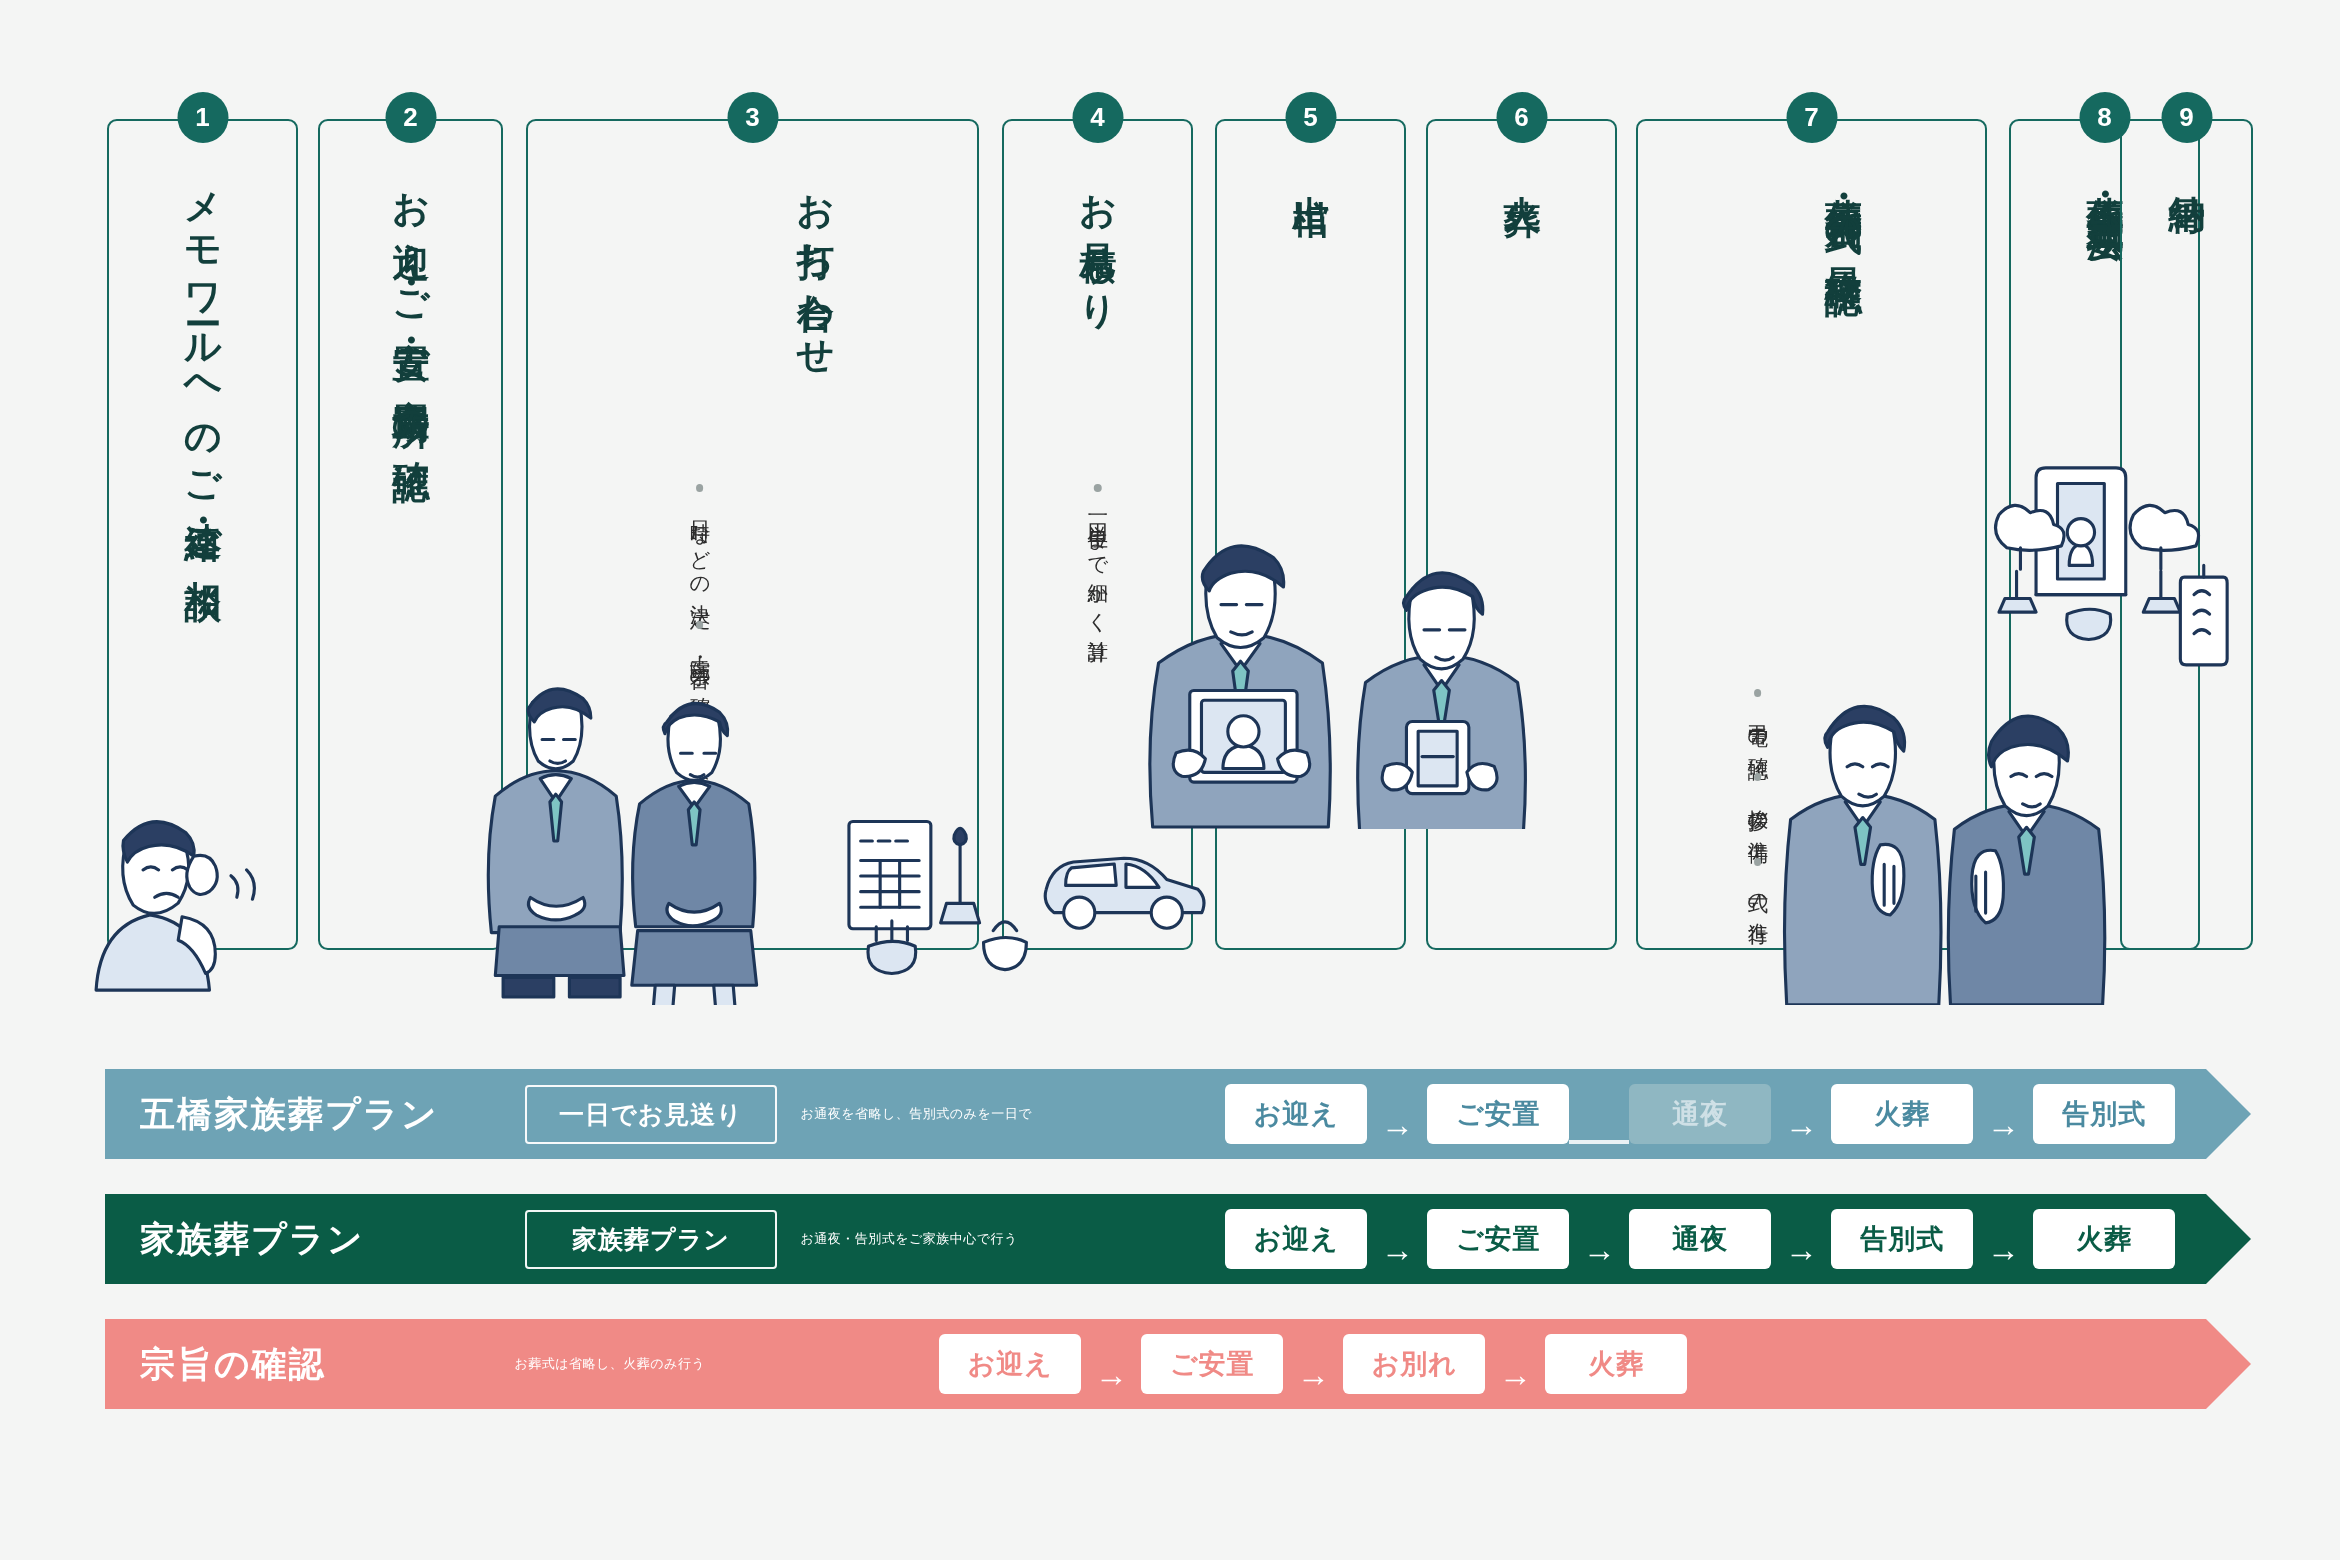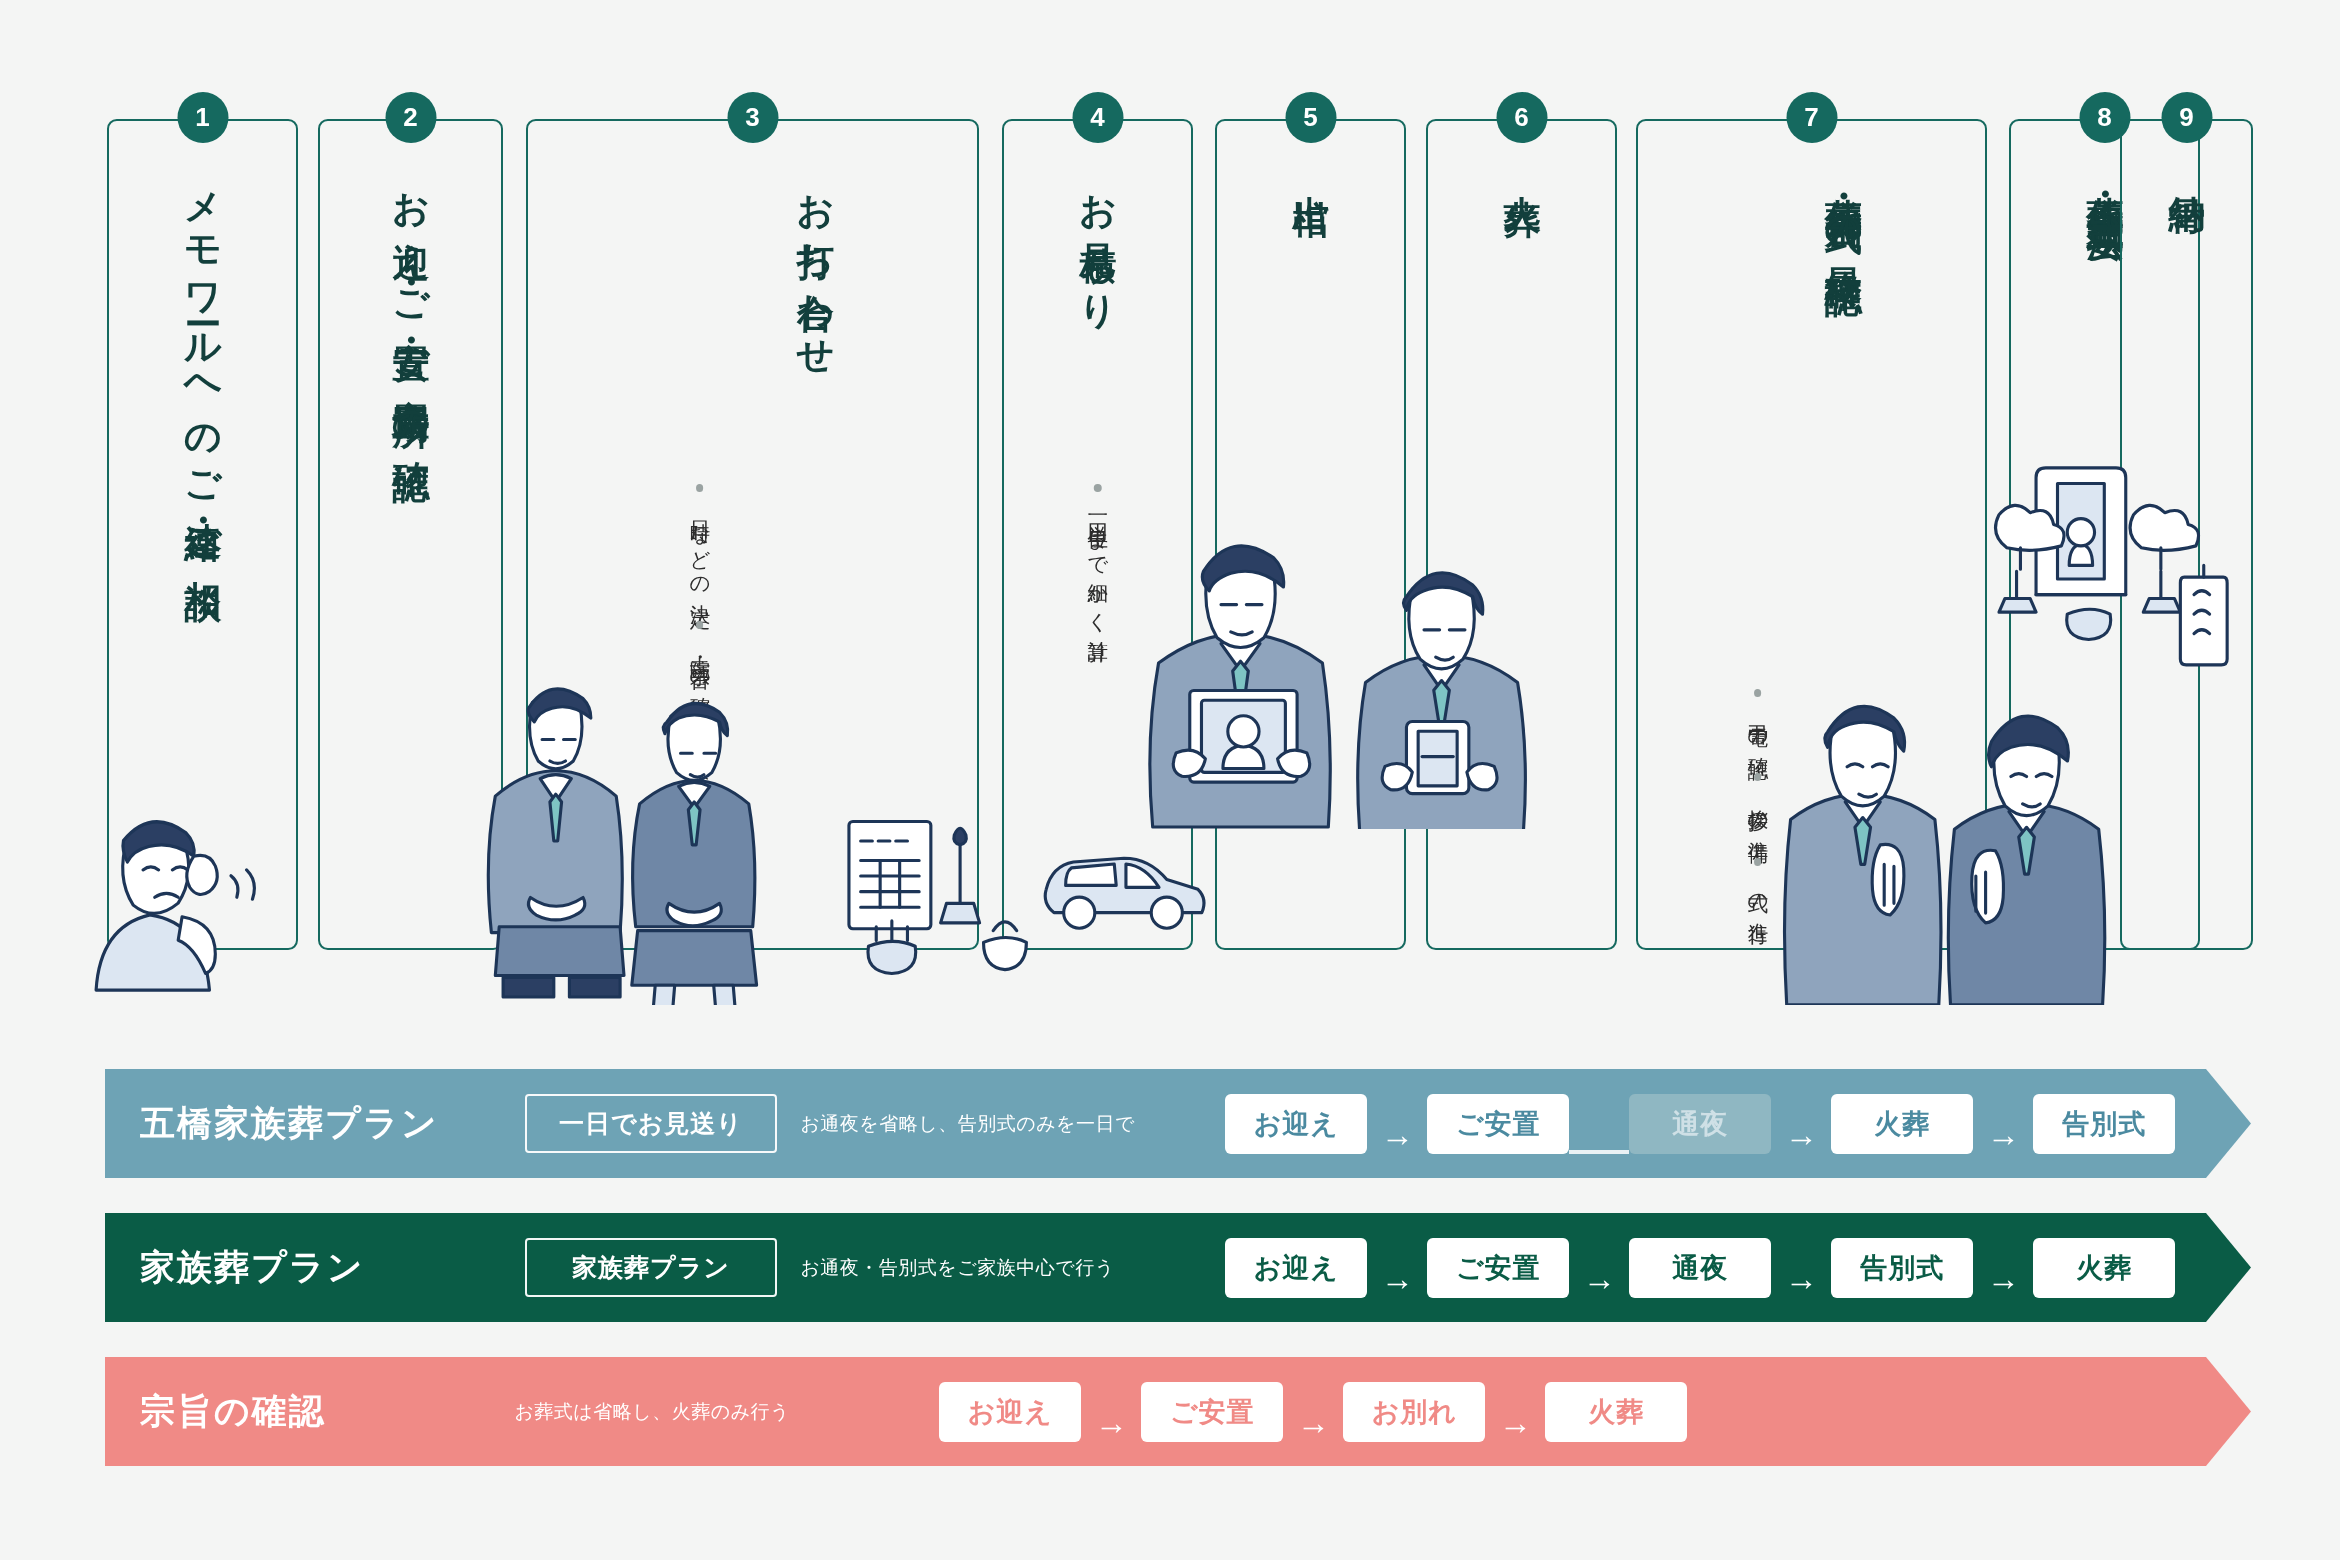--- a/index.html
+++ b/index.html
@@ -95,21 +95,21 @@
   .fill-white { fill: #ffffff; }
 
   
   .plans {
     position: absolute;
     left: 105px; top: 1069px;
     width: 2146px;
   }
   .plan {
     position: relative;
-    height: 109px;
+    height: 90px;
     margin-bottom: 35px;
   }
   .plan .bar {
     position: absolute;
     inset: 0;
     clip-path: polygon(0 0, calc(100% - 45px) 0, 100% 50%, calc(100% - 45px) 100%, 0 100%);
   }
   .plan-inner {
     position: relative;
     height: 100%;
@@ -132,21 +132,21 @@
     display: flex; align-items: center; justify-content: center;
     font-size: 25px;
     font-weight: bold;
     color: #ffffff;
     letter-spacing: 1px;
     margin-left: 34px;
   }
   .plan-desc {
     margin-left: 23.4px;
     width: 419px;
-    font-size: 19px;
+    font-size: 13px;
     color: #ffffff;
     letter-spacing: 0.5px;
   }
   .chips {
     display: flex;
     align-items: flex-end;
     margin-left: 5.9px;
   }
   .chip {
     min-width: 142px;

